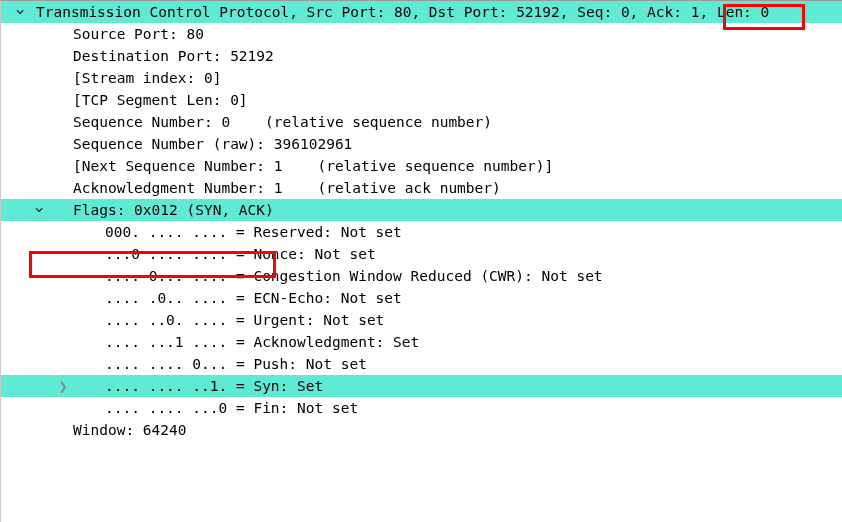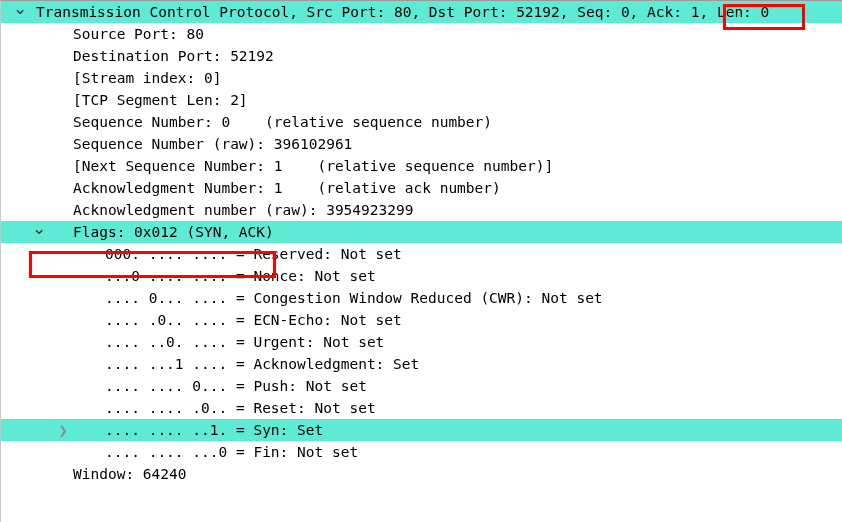--- a/index.html
+++ b/index.html
@@ -79,35 +79,33 @@
 </head>
 <body>
 
 <div class="screen">
 
   <div class="tree" id="tree">
       <div class="row sel"><span class="expander exp-l0 chev-down"></span><span class="text lvl0">Transmission Control Protocol, Src Port: 80, Dst Port: 52192, Seq: 0, Ack: 1, Len: 0</span></div>
       <div class="row"><span class="text lvl1">Source Port: 80</span></div>
       <div class="row"><span class="text lvl1">Destination Port: 52192</span></div>
       <div class="row"><span class="text lvl1">[Stream index: 0]</span></div>
-      <div class="row"><span class="text lvl1">[TCP Segment Len: 2]</span></div>
+      <div class="row"><span class="text lvl1">[TCP Segment Len: 0]</span></div>
       <div class="row"><span class="text lvl1">Sequence Number: 0    (relative sequence number)</span></div>
       <div class="row"><span class="text lvl1">Sequence Number (raw): 396102961</span></div>
       <div class="row"><span class="text lvl1">[Next Sequence Number: 1    (relative sequence number)]</span></div>
       <div class="row"><span class="text lvl1">Acknowledgment Number: 1    (relative ack number)</span></div>
-      <div class="row"><span class="text lvl1">Acknowledgment number (raw): 3954923299</span></div>
       <div class="row sel"><span class="expander exp-l1 chev-down"></span><span class="text lvl1">Flags: 0x012 (SYN, ACK)</span></div>
       <div class="row"><span class="text lvl2">000. .... .... = Reserved: Not set</span></div>
       <div class="row"><span class="text lvl2">...0 .... .... = Nonce: Not set</span></div>
       <div class="row"><span class="text lvl2">.... 0... .... = Congestion Window Reduced (CWR): Not set</span></div>
       <div class="row"><span class="text lvl2">.... .0.. .... = ECN-Echo: Not set</span></div>
       <div class="row"><span class="text lvl2">.... ..0. .... = Urgent: Not set</span></div>
       <div class="row"><span class="text lvl2">.... ...1 .... = Acknowledgment: Set</span></div>
       <div class="row"><span class="text lvl2">.... .... 0... = Push: Not set</span></div>
-      <div class="row"><span class="text lvl2">.... .... .0.. = Reset: Not set</span></div>
       <div class="row sel"><span class="expander exp-l2 chev-right"></span><span class="text lvl2">.... .... ..1. = Syn: Set</span></div>
       <div class="row"><span class="text lvl2">.... .... ...0 = Fin: Not set</span></div>
       <div class="row"><span class="text lvl1">Window: 64240</span></div>
     </div>
 
   <div class="annot" id="annot-len"></div>
   <div class="annot" id="annot-flags"></div>
 
 </div>
 

